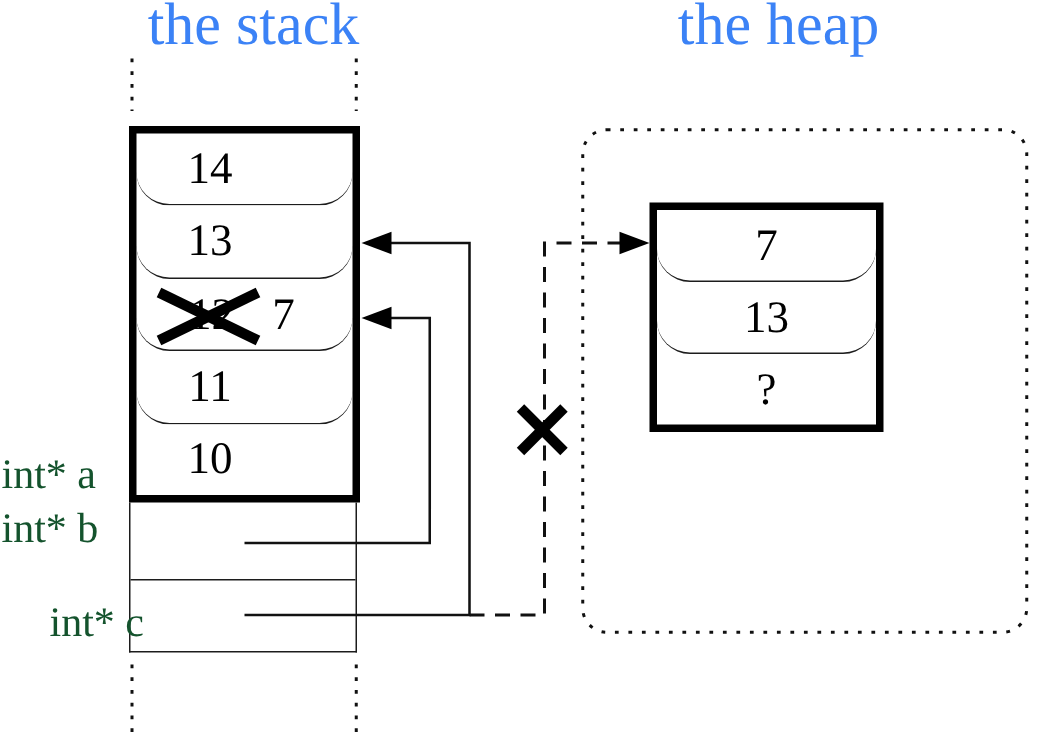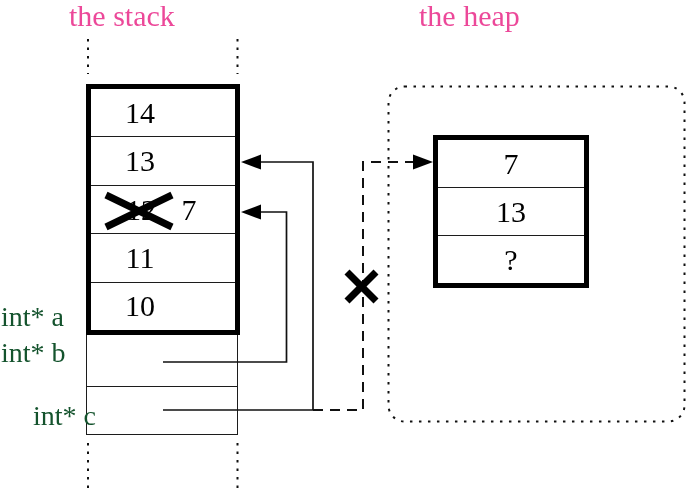--- a/index.html
+++ b/index.html
@@ -6,22 +6,22 @@
   .fig{
     position:relative;
     width:692px;height:489px;
     background:#ffffff;
     font-family:"Liberation Serif","DejaVu Serif",serif;
     color:#000;
     overflow:hidden;
   }
   .title{
     position:absolute;top:0;width:200px;height:34px;
-    font-size:30px;line-height:32px;
-    color:#ec4899;
+    font-size:40px;line-height:32px;text-align:center;
+    color:#3b82f6;
   }
   .stack-title{left:69px;}
   .heap-title{left:419px;}
 
   .overlay{
     position:absolute;left:0;top:0;
     pointer-events:none;
     z-index:5;
   }
 
@@ -34,20 +34,21 @@
     background:transparent;
   }
   .stack-box{left:86px;top:84px;width:154px;height:251px;}
   .heap-box{left:433px;top:135px;width:156px;height:153px;}
   .cell{
     position:relative;
     flex:1;
     display:flex;align-items:center;justify-content:center;
     font-size:30px;
     border-bottom:1.5px solid #1c1c1c;
+    border-radius:22px;
   }
   .cell:last-child{border-bottom:none;}
   .stack-box .cell .num{transform:translateX(-23px);}
   .heap-box .cell .num{transform:none;}
 
   
   .old-val{position:absolute;left:33px;top:0;width:34px;height:100%;
     display:flex;align-items:center;justify-content:center;}
   .new-val{position:absolute;left:86px;top:0;width:24px;height:100%;
     display:flex;align-items:center;justify-content:center;}

